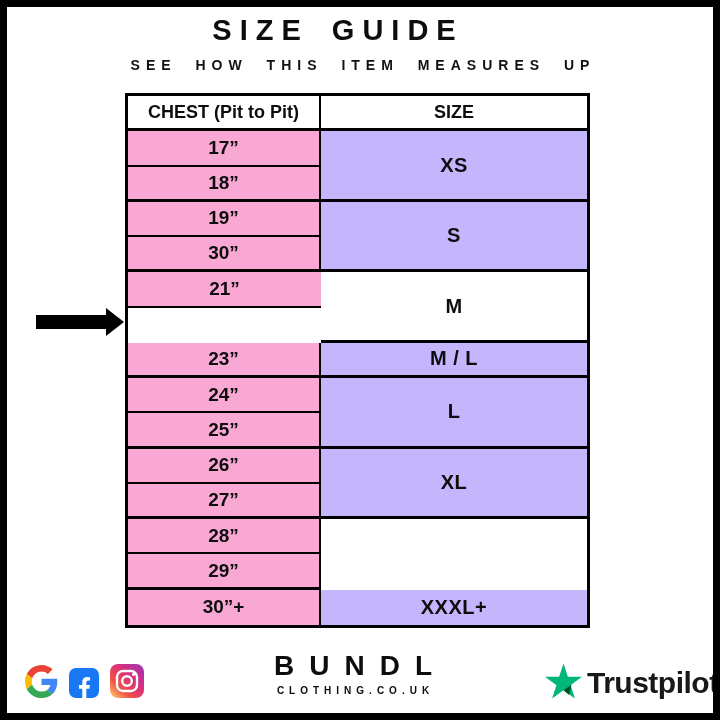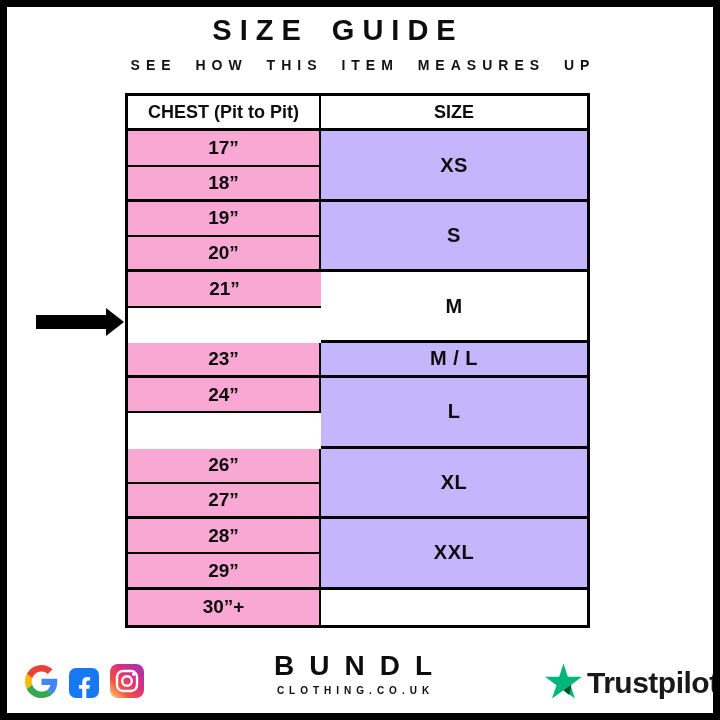--- a/index.html
+++ b/index.html
@@ -71,41 +71,42 @@
 
   <div class="size-table">
     <div class="cell th th-chest" style="grid-row:1">CHEST (Pit to Pit)</div>
     <div class="cell th th-size" style="grid-row:1">SIZE</div>
 
     <div class="cell chest b-thin" style="grid-row:2">17”</div>
     <div class="cell chest b-thick" style="grid-row:3">18”</div>
     <div class="cell size b-thick" style="grid-row:2 / span 2">XS</div>
 
     <div class="cell chest b-thin" style="grid-row:4">19”</div>
-    <div class="cell chest b-thick" style="grid-row:5">20”</div>
+    <div class="cell chest b-thick" style="grid-row:5">30”</div>
     <div class="cell size b-thick" style="grid-row:4 / span 2">S</div>
 
     <div class="cell chest b-thin no-right" style="grid-row:6">21”</div>
     <div class="cell size b-thick white-bg" style="grid-row:6 / span 2">M</div>
 
     <div class="cell chest b-thick" style="grid-row:8">23”</div>
     <div class="cell size b-thick" style="grid-row:8">M / L</div>
 
     <div class="cell chest b-thin" style="grid-row:9">24”</div>
+    <div class="cell chest b-thick" style="grid-row:10">25”</div>
     <div class="cell size b-thick" style="grid-row:9 / span 2">L</div>
 
     <div class="cell chest b-thin" style="grid-row:11">26”</div>
     <div class="cell chest b-thick" style="grid-row:12">27”</div>
     <div class="cell size b-thick" style="grid-row:11 / span 2">XL</div>
 
     <div class="cell chest b-thin" style="grid-row:13">28”</div>
     <div class="cell chest b-thick" style="grid-row:14">29”</div>
-    <div class="cell size b-thick" style="grid-row:13 / span 2">XXL</div>
 
     <div class="cell chest" style="grid-row:15">30”+</div>
+    <div class="cell size" style="grid-row:15">XXXL+</div>
   </div>
 
   <div class="arrow">
     <div class="arrow-shaft"></div>
     <div class="arrow-head"></div>
   </div>
 
   <div class="social">
     <span>
       <svg width="33" height="33" viewBox="0 0 48 48">

